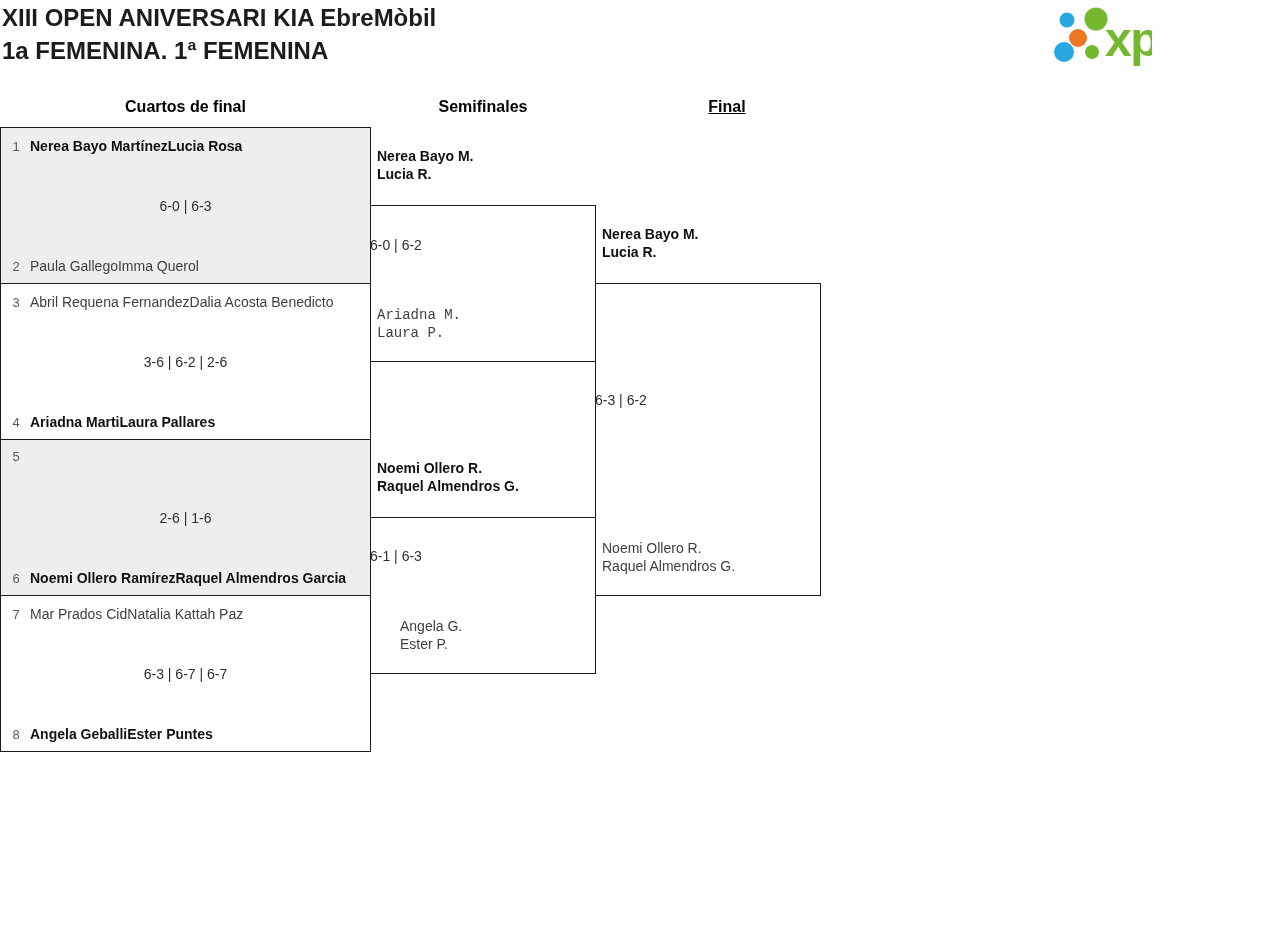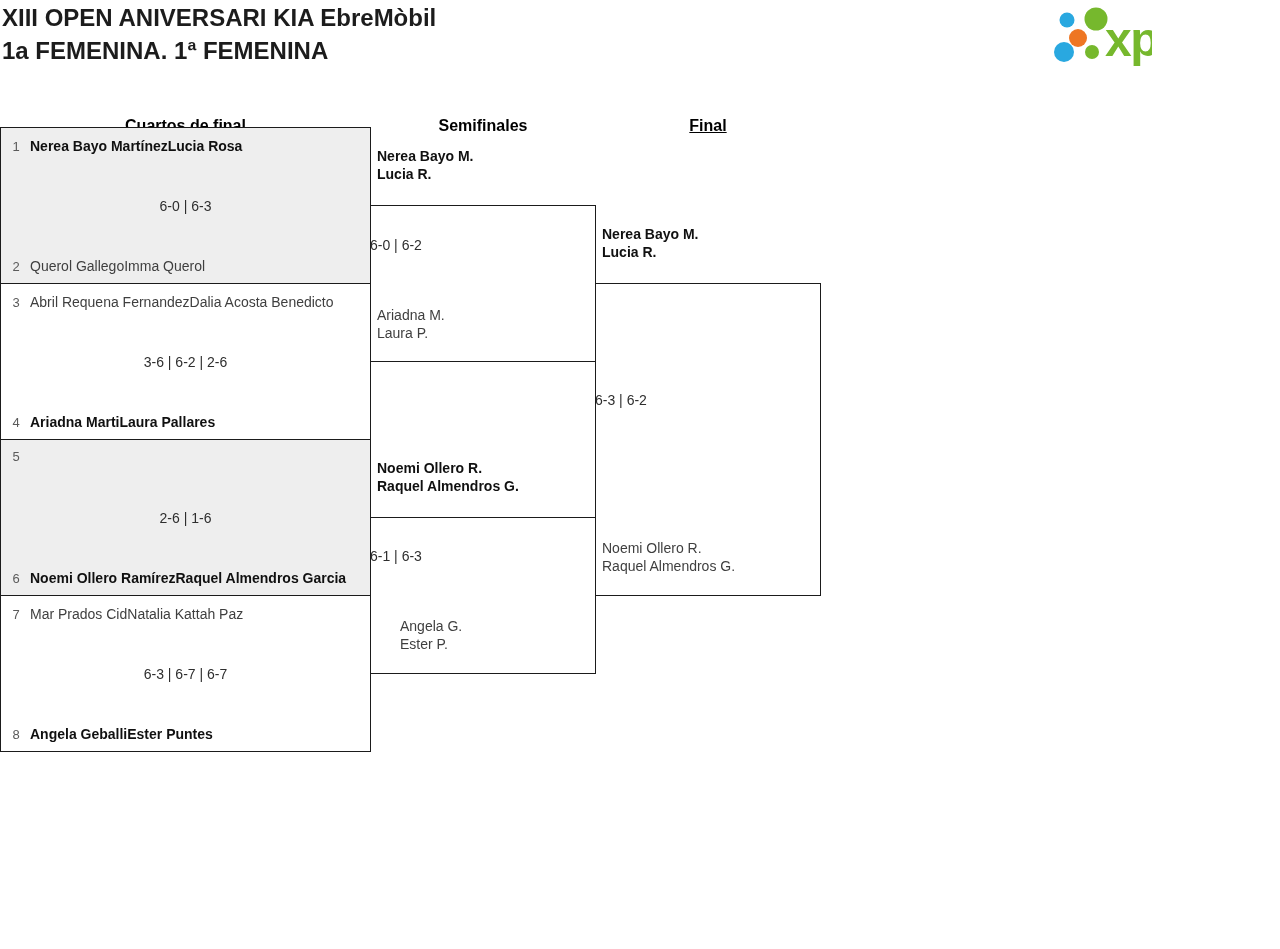--- a/index.html
+++ b/index.html
@@ -6,24 +6,24 @@
   body{font-family:"Liberation Sans",sans-serif;}
   .page{position:relative;width:1152px;height:949px;background:#ffffff;overflow:hidden;}
 
   .title{position:absolute;left:2px;top:1px;font-size:24px;font-weight:bold;
          color:#1c1c1c;line-height:33px;letter-spacing:0;}
 
   .logo{position:absolute;left:1045px;top:0;}
   .logo-text{font-family:"Liberation Sans",sans-serif;font-weight:bold;font-size:48px;letter-spacing:-1.5px;}
 
   .col-header{position:absolute;top:98px;font-size:16px;font-weight:bold;color:#000;
-              text-align:center;line-height:17px;margin-top:19px;}
+              text-align:center;line-height:17px;}
   .col-header.qf{left:0;width:371px;}
   .col-header.sf{left:370px;width:226px;}
-  .col-header.fi{left:595px;width:226px;text-decoration:underline;}
+  .col-header.fi{left:614px;width:226px;text-decoration:underline;}
 
   .qf-box{position:absolute;left:0;width:371px;height:157px;border:1px solid #1b1b1b;
           box-sizing:border-box;background:#ffffff;}
   .qf-box.gray{background:#eeeeee;}
 
   .team-row{position:absolute;left:8px;right:6px;display:flex;align-items:center;gap:7px;}
   .team-row.top{top:9px;}
   .team-row.bottom{bottom:8px;}
   .seed{flex:none;width:14px;text-align:center;font-size:13px;color:#5a5a5a;}
   .names{display:flex;flex-direction:row;}
@@ -74,21 +74,21 @@
       <span class="seed">1</span>
       <span class="names">
         <span class="pname">Nerea Bayo Martínez</span>
         <span class="pname">Lucia Rosa</span>
       </span>
     </div>
     <div class="qf-score">6-0 | 6-3</div>
     <div class="team-row bottom">
       <span class="seed">2</span>
       <span class="names">
-        <span class="pname">Querol Gallego</span>
+        <span class="pname">Paula Gallego</span>
         <span class="pname">Imma Querol</span>
       </span>
     </div>
   </div>
 
   <div class="qf-box" style="top:283px;">
     <div class="team-row top">
       <span class="seed">3</span>
       <span class="names">
         <span class="pname">Abril Requena Fernandez</span>
@@ -139,21 +139,21 @@
 
   <div class="round-box sf1"></div>
   <div class="round-box sf2"></div>
   <div class="round-box final-box"></div>
 
   <div class="adv-team winner" style="left:377px;top:147px;">
     <span class="pname">Nerea Bayo M.</span>
     <span class="pname">Lucia R.</span>
   </div>
   <div class="line-score ls-sf1">6-0 | 6-2</div>
-  <div class="adv-team" style="left:377px;top:306px;">
+  <div class="adv-team" style="left:377px;top:306px;font-family:Liberation Mono, monospace;">
     <span class="pname">Ariadna M.</span>
     <span class="pname">Laura P.</span>
   </div>
 
   <div class="adv-team winner" style="left:377px;top:459px;">
     <span class="pname">Noemi Ollero R.</span>
     <span class="pname">Raquel Almendros G.</span>
   </div>
   <div class="line-score ls-sf2">6-1 | 6-3</div>
   <div class="adv-team" style="left:377px;top:617px;margin-left:23px;">

